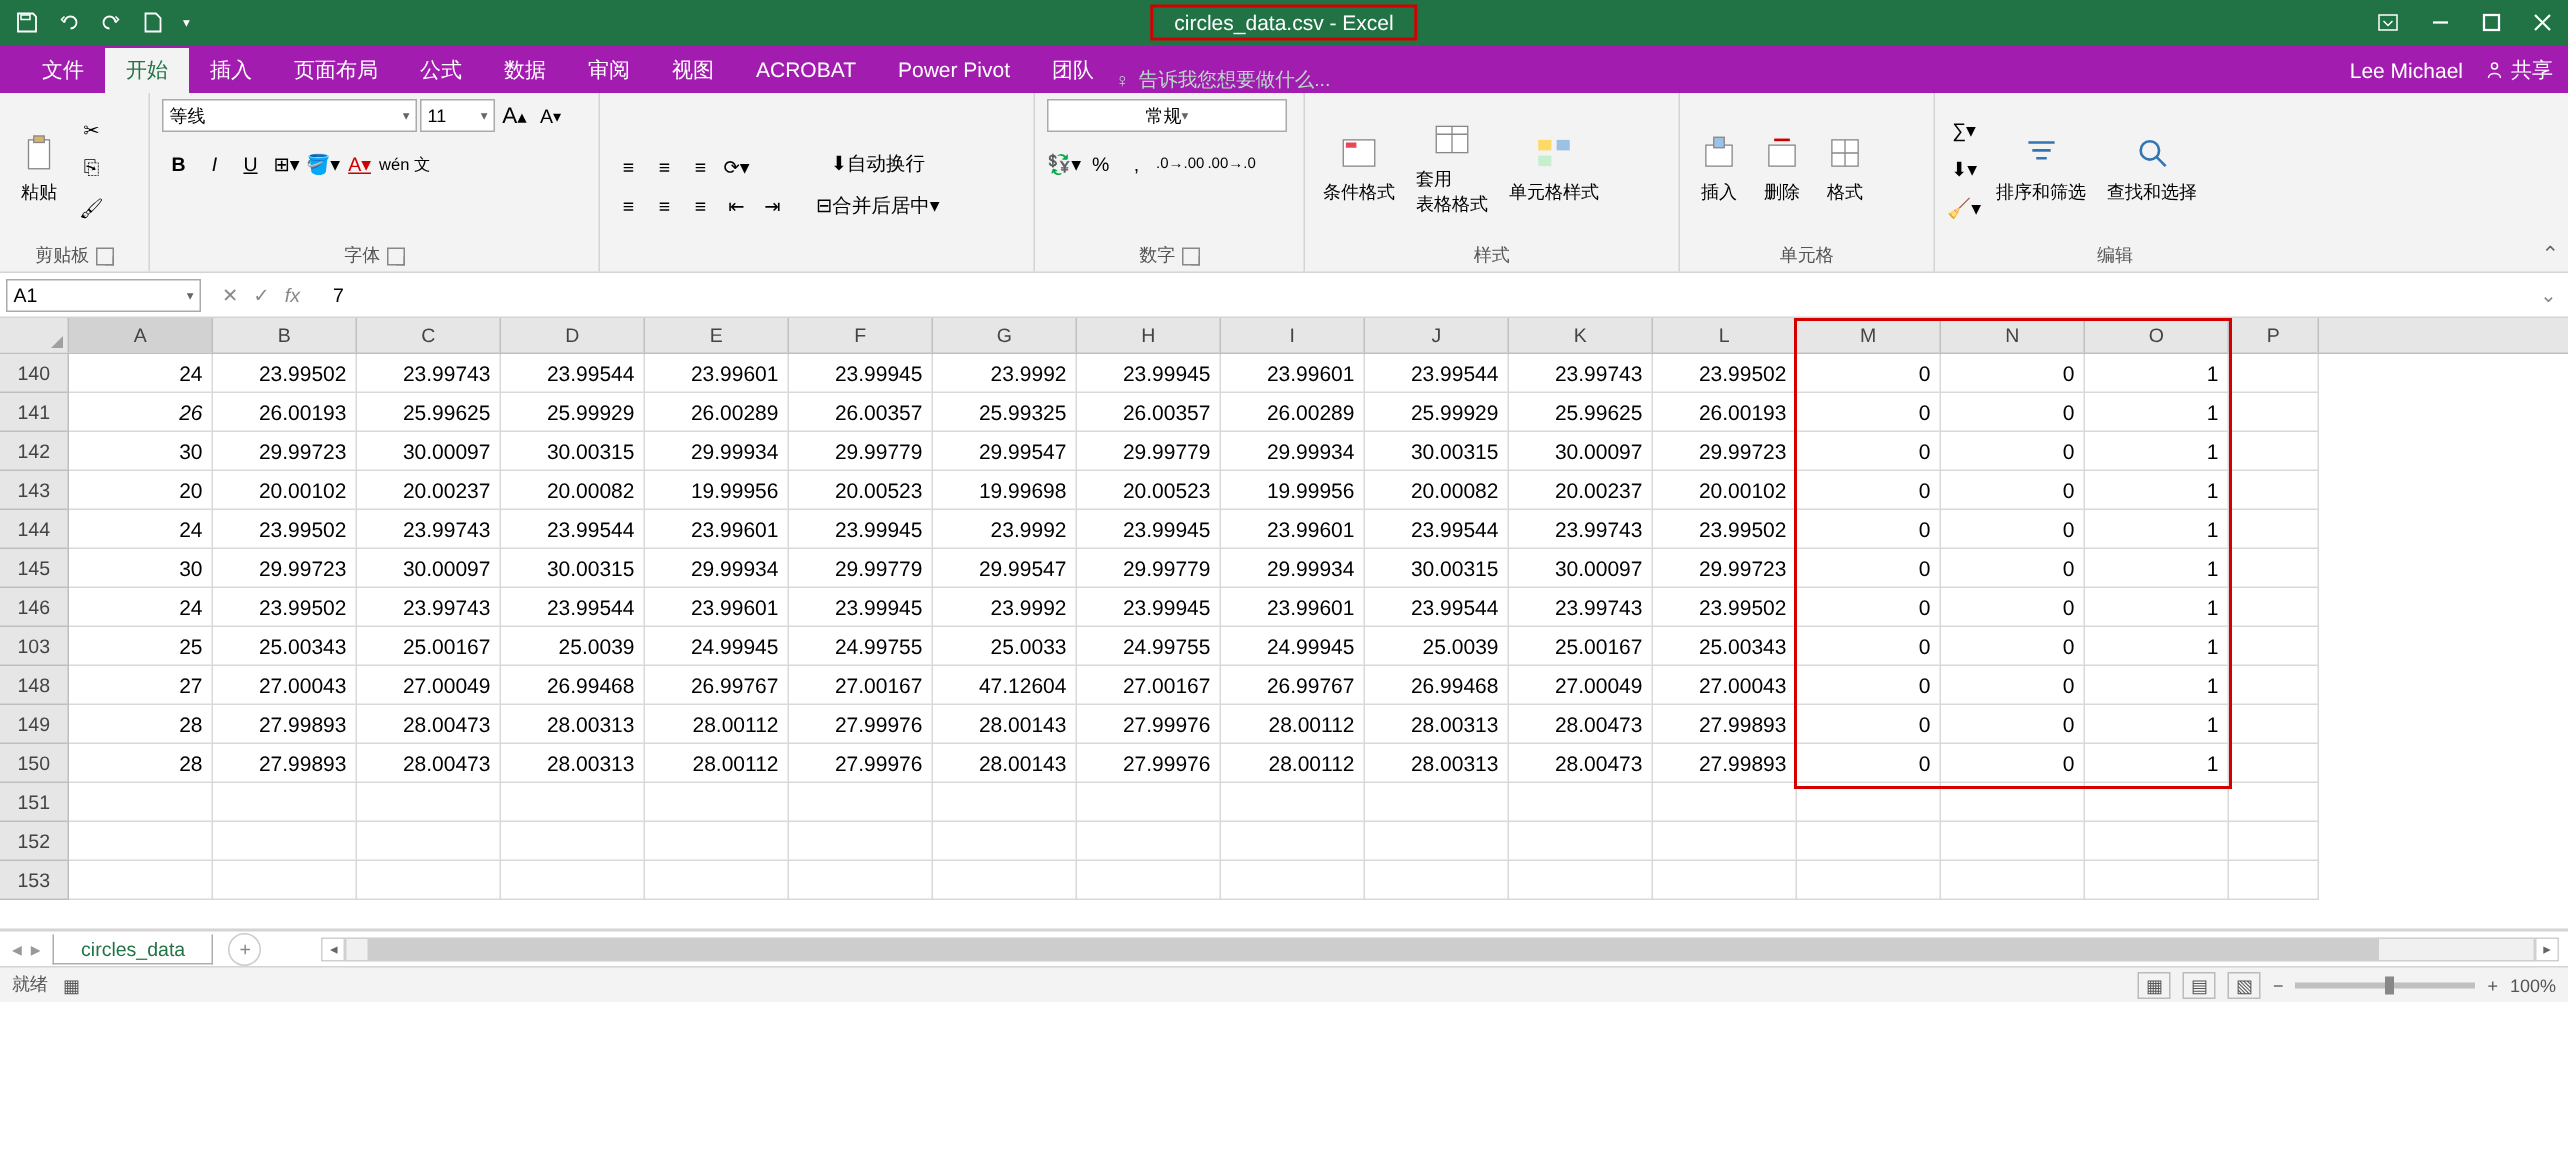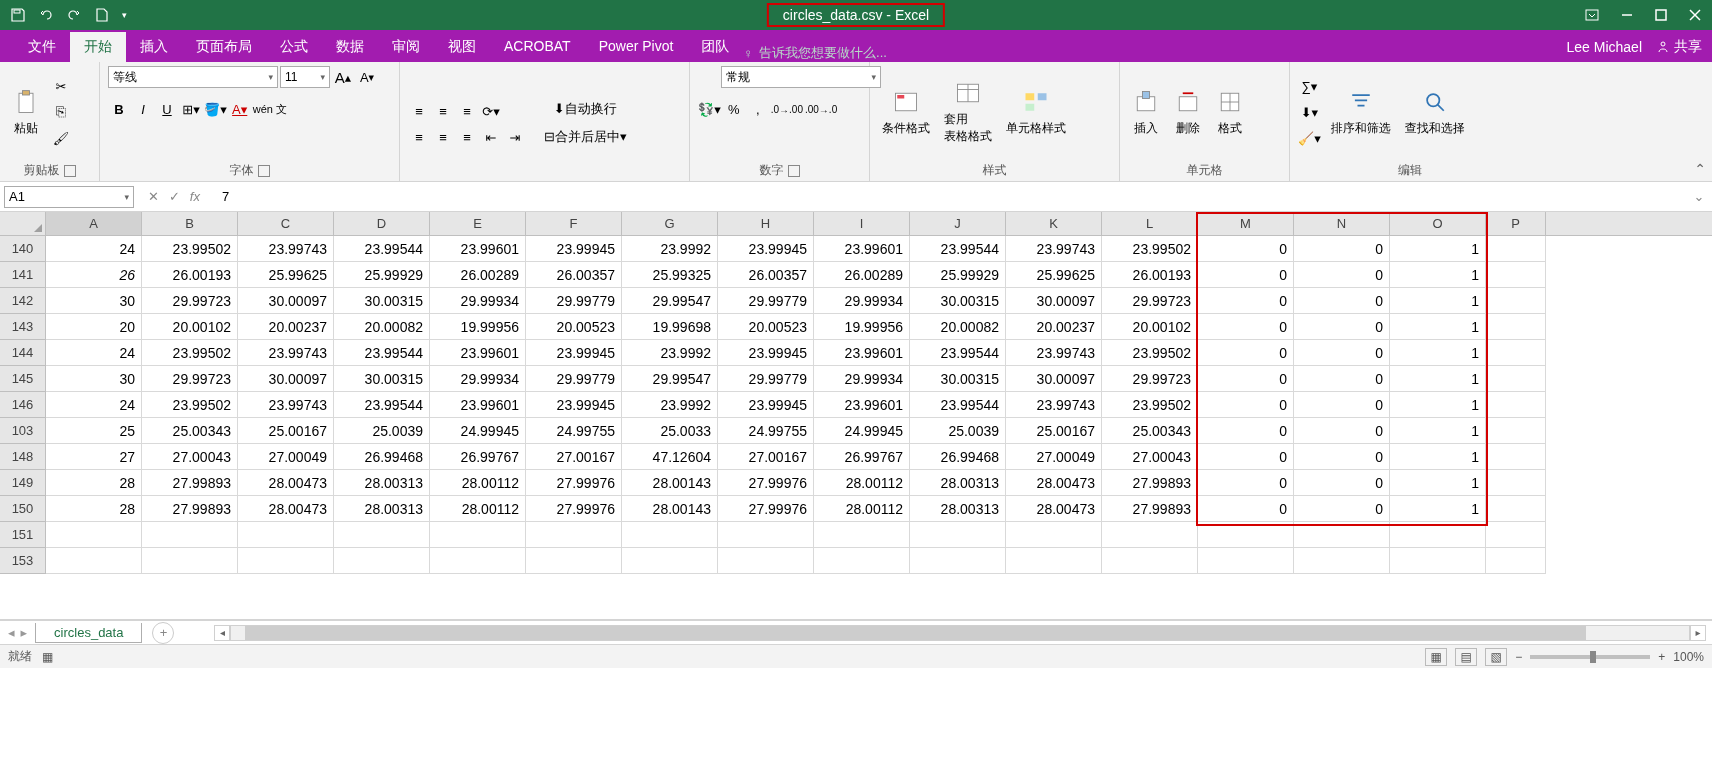--- a/index.html
+++ b/index.html
@@ -27,21 +27,21 @@
 .group-label { text-align: center; font-size: 12px; color: #555; padding-top: 4px; display: flex; justify-content: center; align-items: center; gap: 4px; }
 .dlauncher { width: 12px; height: 12px; border: 1px solid #888; position: relative; cursor: pointer; }
 .dlauncher::after { content: ""; position: absolute; right: -1px; bottom: -1px; width: 5px; height: 5px; border-right: 1px solid #888; border-bottom: 1px solid #888; }
 .big-btn { display: flex; flex-direction: column; align-items: center; gap: 4px; cursor: pointer; font-size: 12px; padding: 2px 4px; }
 .big-btn svg { width: 28px; height: 28px; }
 .font-sel { display: flex; gap: 2px; }
 .font-name { width: 170px; height: 22px; border: 1px solid #ababab; background: #fff; font-size: 12px; padding: 0 4px; display: flex; align-items: center; justify-content: space-between; }
 .font-size { width: 50px; height: 22px; border: 1px solid #ababab; background: #fff; font-size: 12px; padding: 0 4px; display: flex; align-items: center; justify-content: space-between; }
 .inline-btns { display: flex; gap: 2px; margin-top: 4px; }
 .sm-btn { min-width: 22px; height: 22px; display: flex; align-items: center; justify-content: center; cursor: pointer; font-size: 13px; }
-.number-sel { width: 160px; height: 22px; border: 1px solid #ababab; background: #fff; font-size: 12px; padding: 0 4px; display: flex; align-items: center; justify-content: space-between; margin-left: 23px; }
+.number-sel { width: 160px; height: 22px; border: 1px solid #ababab; background: #fff; font-size: 12px; padding: 0 4px; display: flex; align-items: center; justify-content: center; }
 .caret { font-size: 9px; color: #666; }
 .collapse-caret { position: absolute; right: 6px; bottom: 4px; cursor: pointer; font-size: 14px; color: #666; }
 
 
 .fbar { height: 30px; border-bottom: 1px solid #d4d4d4; display: flex; align-items: center; background: #fff; padding: 2px 4px; gap: 4px; }
 .namebox { width: 130px; height: 22px; border: 1px solid #ababab; display: flex; align-items: center; justify-content: space-between; padding: 0 4px; font-size: 13px; text-align: right; }
 .fbar-icons { display: flex; gap: 10px; padding: 0 10px; color: #888; }
 .fx { font-style: italic; font-size: 13px; }
 .fbar-input { flex: 1; height: 22px; padding: 0 8px; font-size: 13px; display: flex; align-items: center; }
 .fbar-expand { width: 18px; text-align: center; color: #888; cursor: pointer; }
@@ -605,20 +605,39 @@
           <div class="cell" style="width: 96px;"></div>
           <div class="cell" style="width: 96px;"></div>
           <div class="cell" style="width: 96px;"></div>
           <div class="cell" style="width: 96px;"></div>
           <div class="cell" style="width: 96px;"></div>
           <div class="cell" style="width: 96px;"></div>
           <div class="cell" style="width: 96px;"></div>
           <div class="cell" style="width: 60px;"></div>
         </div>
         <div class="row">
+          <div class="row-h">152</div>
+          <div class="cell" style="width: 96px;"></div>
+          <div class="cell" style="width: 96px;"></div>
+          <div class="cell" style="width: 96px;"></div>
+          <div class="cell" style="width: 96px;"></div>
+          <div class="cell" style="width: 96px;"></div>
+          <div class="cell" style="width: 96px;"></div>
+          <div class="cell" style="width: 96px;"></div>
+          <div class="cell" style="width: 96px;"></div>
+          <div class="cell" style="width: 96px;"></div>
+          <div class="cell" style="width: 96px;"></div>
+          <div class="cell" style="width: 96px;"></div>
+          <div class="cell" style="width: 96px;"></div>
+          <div class="cell" style="width: 96px;"></div>
+          <div class="cell" style="width: 96px;"></div>
+          <div class="cell" style="width: 96px;"></div>
+          <div class="cell" style="width: 60px;"></div>
+        </div>
+        <div class="row">
           <div class="row-h">153</div>
           <div class="cell" style="width: 96px;"></div>
           <div class="cell" style="width: 96px;"></div>
           <div class="cell" style="width: 96px;"></div>
           <div class="cell" style="width: 96px;"></div>
           <div class="cell" style="width: 96px;"></div>
           <div class="cell" style="width: 96px;"></div>
           <div class="cell" style="width: 96px;"></div>
           <div class="cell" style="width: 96px;"></div>
           <div class="cell" style="width: 96px;"></div>

